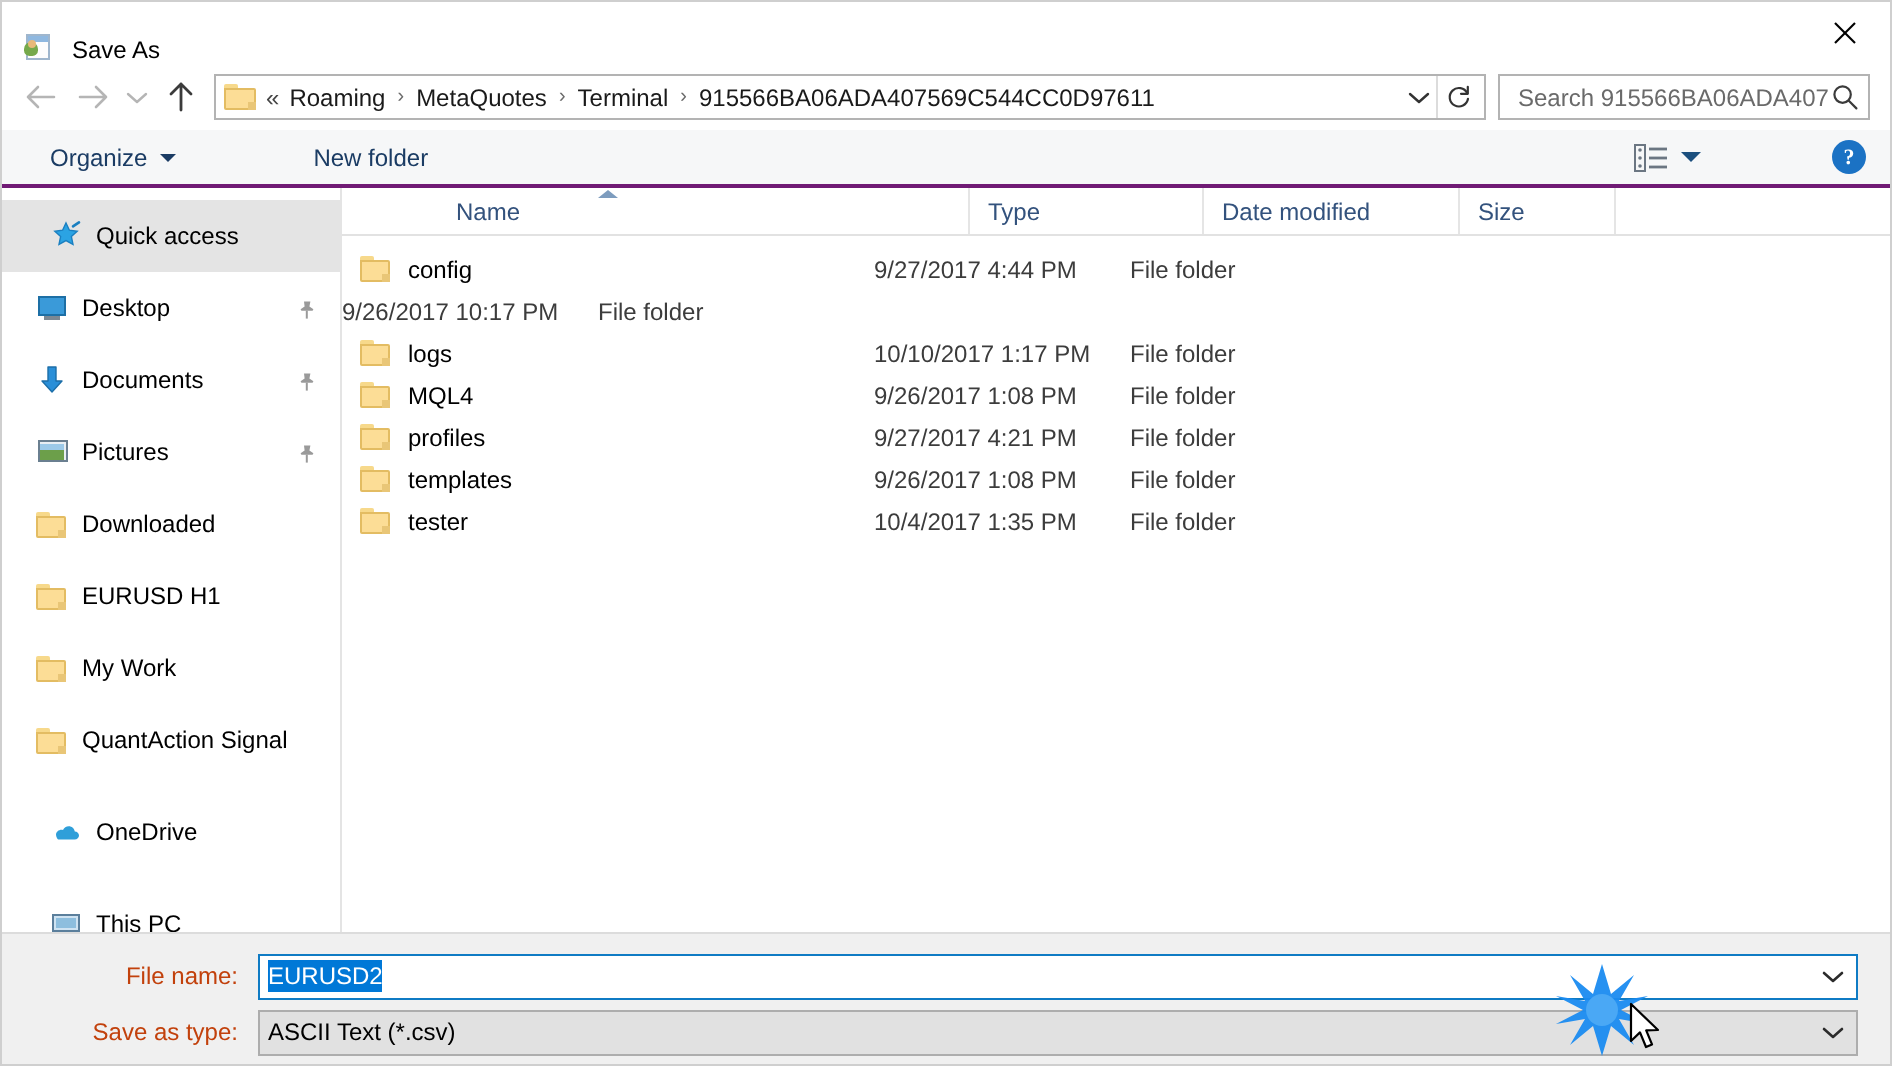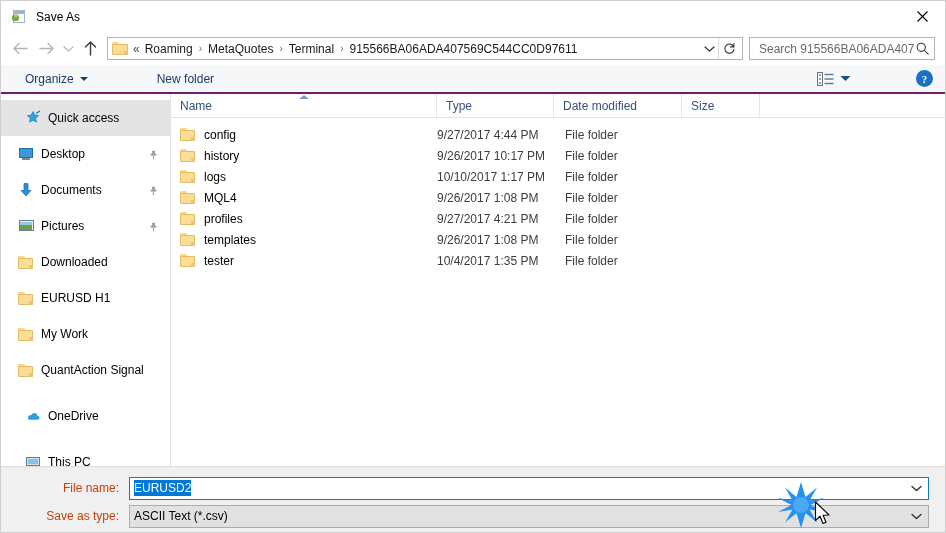--- a/index.html
+++ b/index.html
@@ -18,21 +18,21 @@
     width: 946px; height: 533px;
     background: #f0f0f0;
     border: 1px solid #cfcfcf;
     display: flex; flex-direction: column;
   }
 
   
   .titlebar {
     height: 31px; flex: 0 0 31px;
     background: #ffffff;
-    display: flex; align-items: center;
+    display: flex; align-items: flex-end;
     position: relative;
   }
   .title-icon { width: 16px; height: 16px; margin-left: 10px; position: relative; }
   .title-icon .doc {
     position:absolute; left:2px; top:1px; width:12px; height:13px;
     background:#fdfdfd; border:1px solid #9fb6cd;
   }
   .title-icon .bar {
     position:absolute; left:3px; top:2px; width:10px; height:3px; background:#8fb8e0;
   }
@@ -189,20 +189,21 @@
   .ico-net .m1 { position:absolute; left:0px; top:4px; width:9px; height:7px; background:#b9d6ea; border:1px solid #5b7f9c; }
   .ico-net .m2 { position:absolute; left:6px; top:6px; width:9px; height:7px; background:#7fb4dc; border:1px solid #3d6e94; }
 
   
   .filelist { flex: 1 1 auto; background: #ffffff; display: flex; flex-direction: column; min-width: 0; }
   .list-header {
     height: 24px; flex: 0 0 24px;
     border-bottom: 1px solid #e2e2e2;
     display: flex; align-items: stretch;
     position: relative;
+    padding-left: 48px;
   }
   .col {
     display: flex; align-items: center;
     font-size: 12px; color: #33527d;
     padding-left: 9px;
     border-right: 1px solid #e5e5e5;
     position: relative;
   }
   .col-name { flex: 0 0 266px; }
   .col-date { flex: 0 0 128px; }
@@ -549,30 +550,20 @@
               </span>
             </span>
             <span>config</span>
           </div>
           <div class="cell-date">9/27/2017 4:44 PM</div>
           <div class="cell-type">File folder</div>
           <div class="cell-size"></div>
         </div>
 
         <div class="row">
-          <div class="cell-name">
-            <span class="fico">
-              <span class="folder-ico" style="display:block;position:relative;width:15px;height:13px;">
-                <span class="tab"></span>
-                  <span class="body"></span>
-                  <span class="fold"></span>
-              </span>
-            </span>
-            <span>history</span>
-          </div>
           <div class="cell-date">9/26/2017 10:17 PM</div>
           <div class="cell-type">File folder</div>
           <div class="cell-size"></div>
         </div>
 
         <div class="row">
           <div class="cell-name">
             <span class="fico">
               <span class="folder-ico" style="display:block;position:relative;width:15px;height:13px;">
                 <span class="tab"></span>

